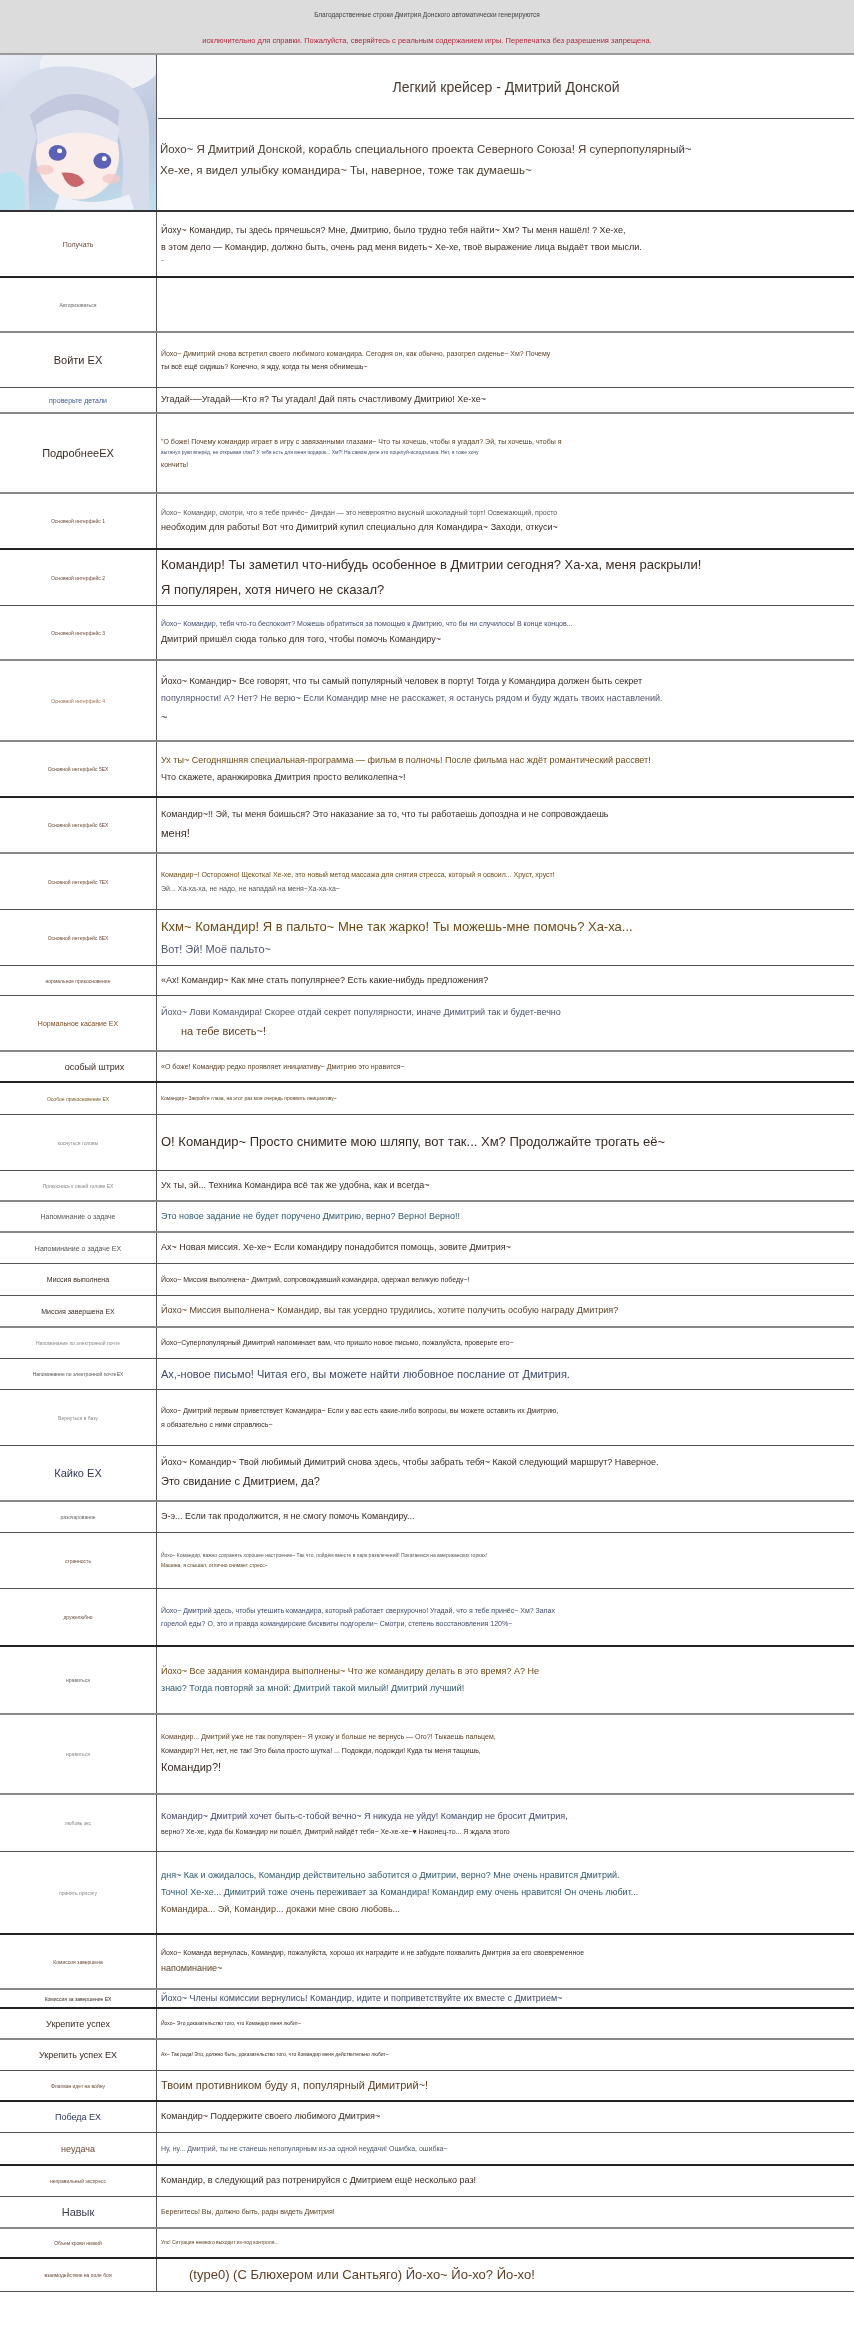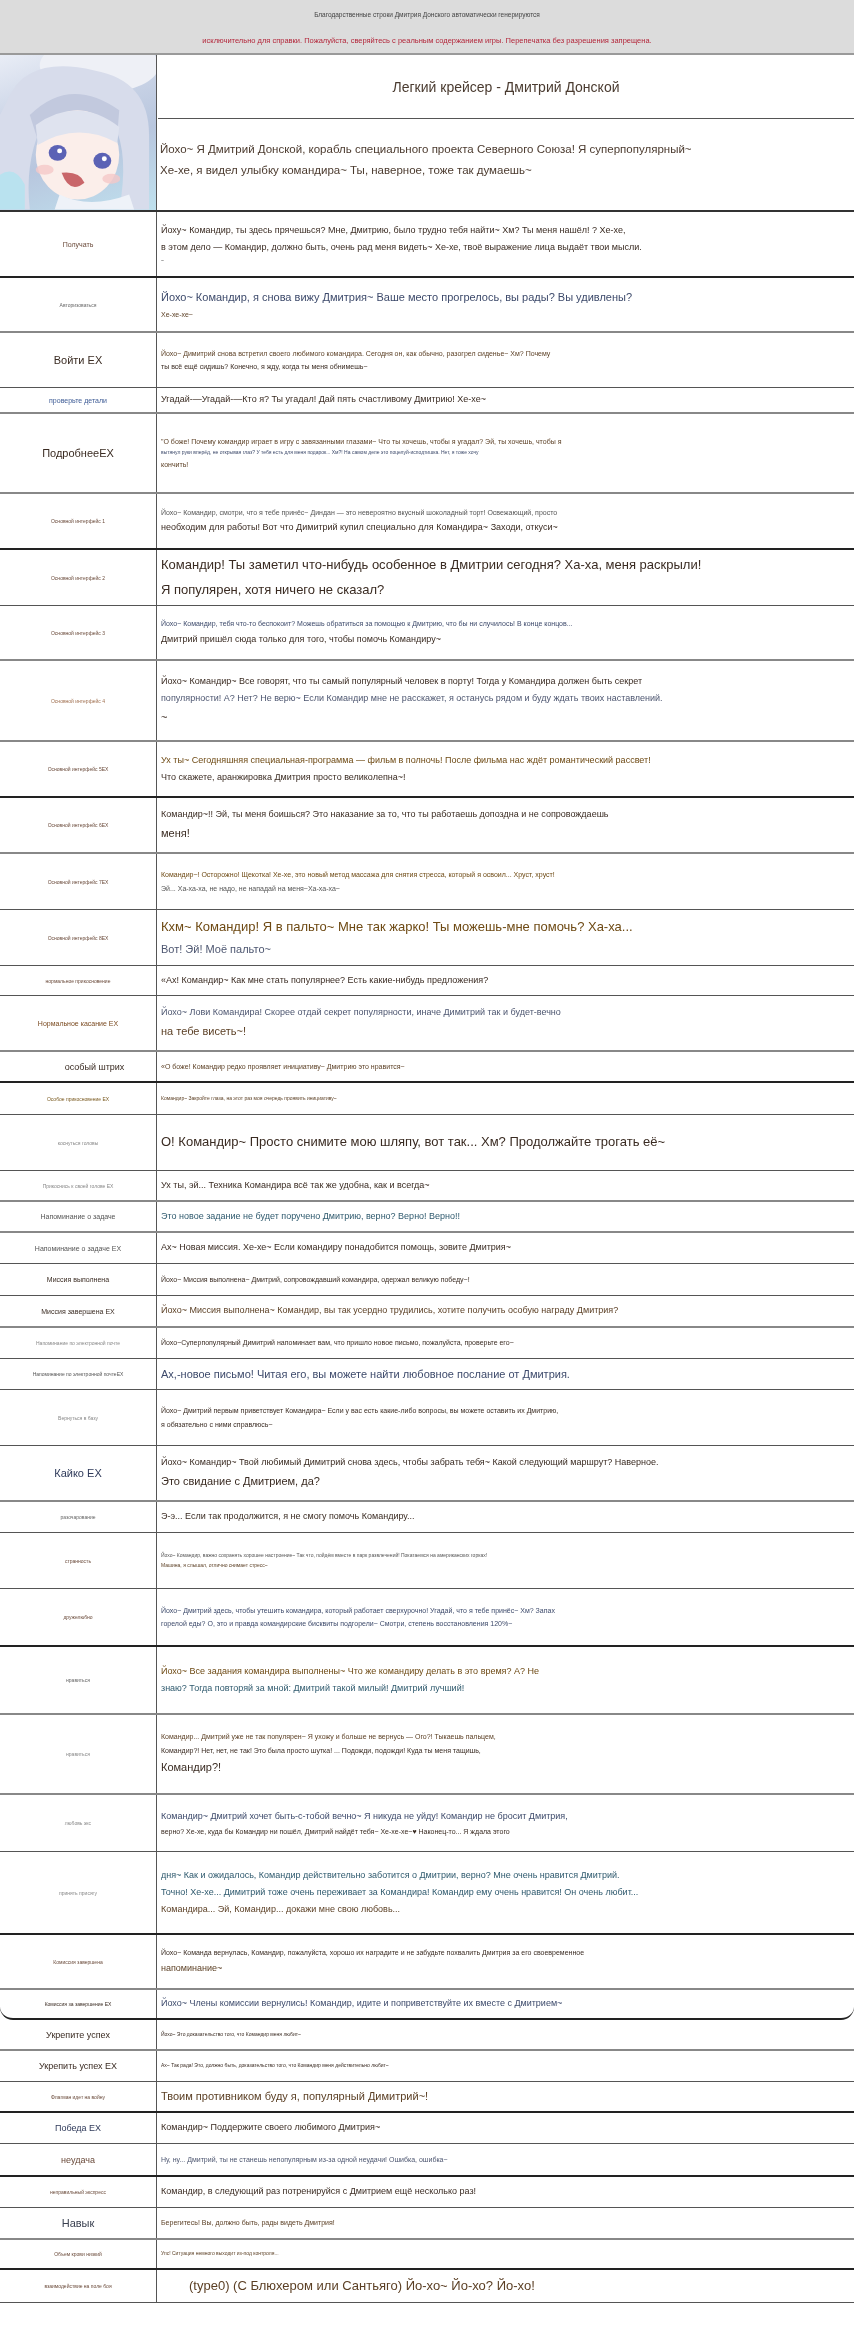--- a/index.html
+++ b/index.html
@@ -61,24 +61,20 @@
     <div class="row thick" style="height: 66px;">
       <div class="lab s" style="color: rgb(106, 74, 58);">Получать</div>
       <div class="txt">
         <span class="m c-dark" style="line-height: 1.9;">Йоху~ Командир, ты здесь прячешься? Мне, Дмитрию, было трудно тебя найти~ Хм? Ты меня нашёл! ? Хе-хе,</span>
         <span class="m c-dark" style="line-height: 1.9;">в этом дело — Командир, должно быть, очень рад меня видеть~ Хе-хе, твоё выражение лица выдаёт твои мысли.</span>
         <span class="xs c-gray" style="line-height: 1.9;">~</span>
       </div>
     </div>
     <div class="row light" style="height: 55px;">
       <div class="lab xs" style="color: rgb(102, 102, 102);">Авторизоваться</div>
-      <div class="txt">
-        <span class="l c-navy" style="line-height: 1.9;">Йохо~ Командир, я снова вижу Дмитрия~ Ваше место прогрелось, вы рады? Вы удивлены?</span>
-        <span class="s c-brown" style="line-height: 1.9;">Хе-хе-хе~</span>
-      </div>
     </div>
     <div class="row " style="height: 55px;">
       <div class="lab l" style="color: rgb(58, 43, 34);">Войти EX</div>
       <div class="txt">
         <span class="s c-brown" style="line-height: 1.9;">Йохо~ Димитрий снова встретил своего любимого командира. Сегодня он, как обычно, разогрел сиденье~ Хм? Почему</span>
         <span class="s c-dark" style="line-height: 1.9;">ты всё ещё сидишь? Конечно, я жду, когда ты меня обнимешь~</span>
       </div>
     </div>
     <div class="row light" style="height: 26px;">
       <div class="lab s" style="color: rgb(61, 91, 149);">проверьте детали</div>
@@ -154,21 +150,21 @@
     <div class="row " style="height: 30px;">
       <div class="lab xs" style="color: rgb(106, 74, 58);">нормальное прикосновение</div>
       <div class="txt">
         <span class="m c-dark" style="line-height: 1.9;">«Ах! Командир~ Как мне стать популярнее? Есть какие-нибудь предложения?</span>
       </div>
     </div>
     <div class="row light" style="height: 56px;">
       <div class="lab s" style="color: rgb(122, 74, 32);">Нормальное касание EX</div>
       <div class="txt">
         <span class="m c-slate" style="line-height: 1.9;">Йохо~ Лови Командира! Скорее отдай секрет популярности, иначе Димитрий так и будет-вечно</span>
-        <span class="l c-brown" style="line-height: 1.9;">на тебе висеть~!</span>
+        <span class="l c-brown" style="line-height: 1.9; margin-left: 20px;">на тебе висеть~!</span>
       </div>
     </div>
     <div class="row thick" style="height: 31px;">
       <div class="lab m" style="color: rgb(58, 43, 34); padding-left: 37px;">особый штрих</div>
       <div class="txt">
         <span class="s c-brown" style="line-height: 1.9;">«О боже! Командир редко проявляет инициативу~ Дмитрию это нравится~</span>
       </div>
     </div>
     <div class="row " style="height: 32px;">
       <div class="lab xs" style="color: rgb(122, 90, 32);">Особое прикосновение EX</div>
@@ -288,21 +284,21 @@
         <span class="m c-brown" style="line-height: 1.9;">Командира... Эй, Командир... докажи мне свою любовь...</span>
       </div>
     </div>
     <div class="row light" style="height: 55px;">
       <div class="lab xs" style="color: rgb(106, 74, 58);">Комиссия завершена</div>
       <div class="txt">
         <span class="s c-dark" style="line-height: 1.9;">Йохо~ Команда вернулась, Командир, пожалуйста, хорошо их наградите и не забудьте похвалить Дмитрия за его своевременное</span>
         <span class="m c-brown" style="line-height: 1.9;">напоминание~</span>
       </div>
     </div>
-    <div class="row thick" style="height: 30px; border-radius: 13px;">
+    <div class="row thick" style="height: 19px;">
       <div class="lab xs" style="color: rgb(58, 43, 34);">Комиссия за завершение EX</div>
       <div class="txt">
         <span class="m c-navy" style="line-height: 1.9;">Йохо~ Члены комиссии вернулись! Командир, идите и поприветствуйте их вместе с Дмитрием~</span>
       </div>
     </div>
     <div class="row light" style="height: 31px;">
       <div class="lab m" style="color: rgb(58, 43, 34);">Укрепите успех</div>
       <div class="txt">
         <span class="xs c-dark" style="line-height: 1.9;">Йохо~ Это доказательство того, что Командир меня любит~</span>
       </div>

